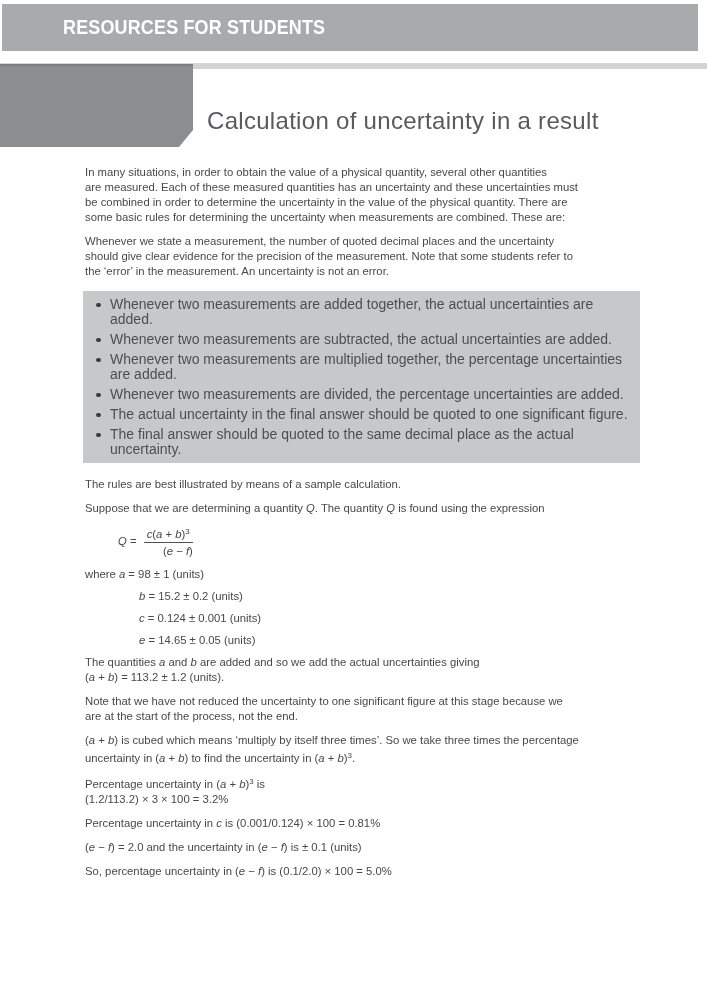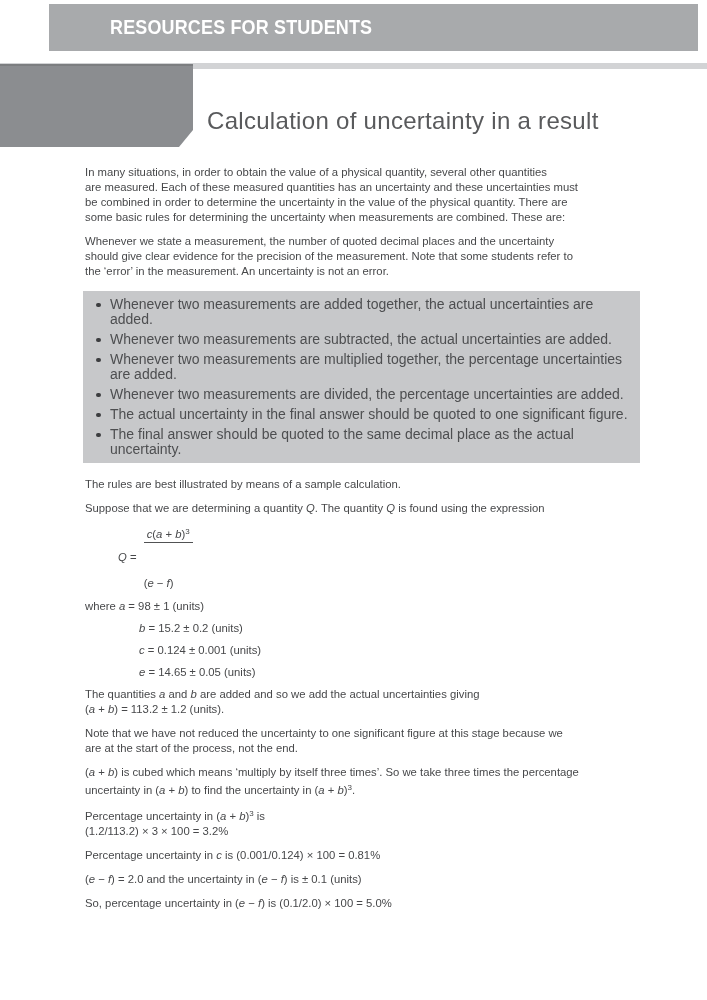--- a/index.html
+++ b/index.html
@@ -4,21 +4,20 @@
 <style>
   html,body { margin:0; padding:0; background:#ffffff; }
   .page {
     position:relative; width:707px; height:1000px; background:#ffffff;
     font-family:"Liberation Sans", sans-serif; overflow:hidden;
   }
   
   .banner-bar {
     position:absolute; left:2px; right:9px; top:4px; height:47px;
     background:var(--banner_bg, #a8aaac);
-    margin-left:47px;
   }
   .banner-text {
     position:absolute; left:61px; top:50%;
     transform:translateY(-52%) scaleX(0.92); transform-origin:left center;
     color:#ffffff; font-weight:bold; font-size:19.5px; letter-spacing:0.2px;
     white-space:nowrap;
   }
   .banner-substrip {
     position:absolute; left:0; right:0; top:63px; height:6px;
     background:var(--substrip, #d2d3d5);
@@ -56,23 +55,23 @@
   .dot { flex:0 0 15px; position:relative; height:15px; }
   .dot::before {
     content:""; position:absolute; left:1px; top:5.5px; width:4.5px; height:4.5px;
     border-radius:50%; background:#3c3d3f;
   }
   .formula {
     display:flex; align-items:center; margin:3px 0 9px 33px;
     font-size:11.3px; color:var(--body_text, #47484a);
   }
   .f-lhs { margin-right:4px; white-space:pre; }
-  .frac { display:inline-flex; flex-direction:column; text-align:left; }
+  .frac { display:inline-flex; flex-direction:column; text-align:right; }
   .frac .num { padding:0 3px 1px 3px; border-bottom:1px solid #515254; line-height:14px; }
-  .frac .den { padding-top:1px; line-height:14px;margin-top:32px; }
+  .frac .den { padding-top:1px; line-height:14px; }
 </style>
 </head>
 <body>
 
 <div class="page">
   <div class="banner-bar">
     <div class="banner-text">RESOURCES FOR STUDENTS</div>
   </div>
   <div class="banner-substrip"></div>
   <div class="corner-tab"></div>

